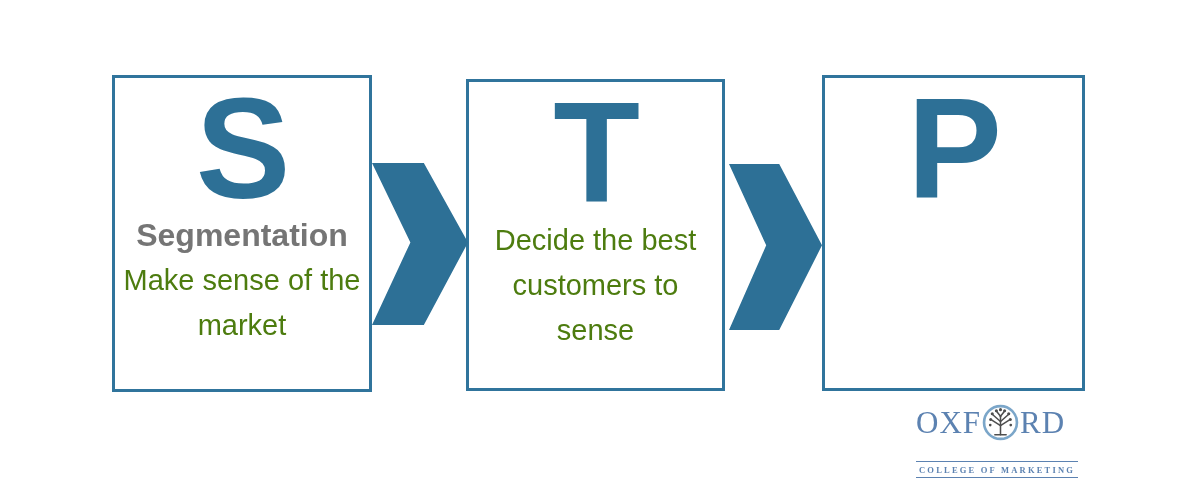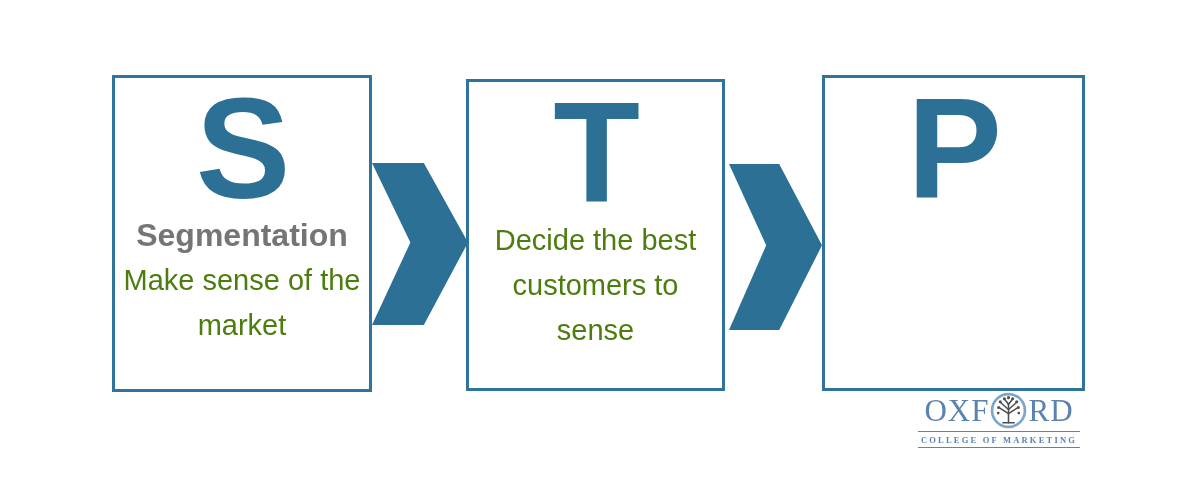--- a/index.html
+++ b/index.html
@@ -62,39 +62,39 @@
     clip-path: polygon(0% 0%, 54% 0%, 100% 49%, 54% 100%, 0% 100%, 40% 49%);
     z-index: 2;
   }
   .chevron.chev-1 { left: 372px; top: 163px; width: 96px; height: 162px; }
   .chevron.chev-2 { left: 729px; top: 164px; width: 93px; height: 166px; }
 
   
   .logo {
     position: absolute;
     left: 916px;
-    top: 392px;
+    top: 404px;
     width: 166px;
     display: flex;
     flex-direction: column;
-    align-items: center;
+    align-items: flex-start;
     font-family: "Liberation Serif", serif;
     color: #5c82b1;
   }
   .logo-wordmark {
     display: flex;
     align-items: center;
     justify-content: center;
     font-size: 31px;
     letter-spacing: 1px;
     line-height: 1;
   }
   .logo-emblem { width: 37px; height: 37px; margin: 0 1px; flex: 0 0 auto; }
   .logo-tagline {
-    margin-top: 2px;
+    margin-top: 20px;
     border-top: 1.5px solid #5c82b1;
     border-bottom: 1.5px solid #5c82b1;
     padding: 3px 3px 2px 3px;
     font-size: 8.5px;
     font-weight: bold;
     letter-spacing: 2.2px;
     white-space: nowrap;
   }
 </style>
 </head>

